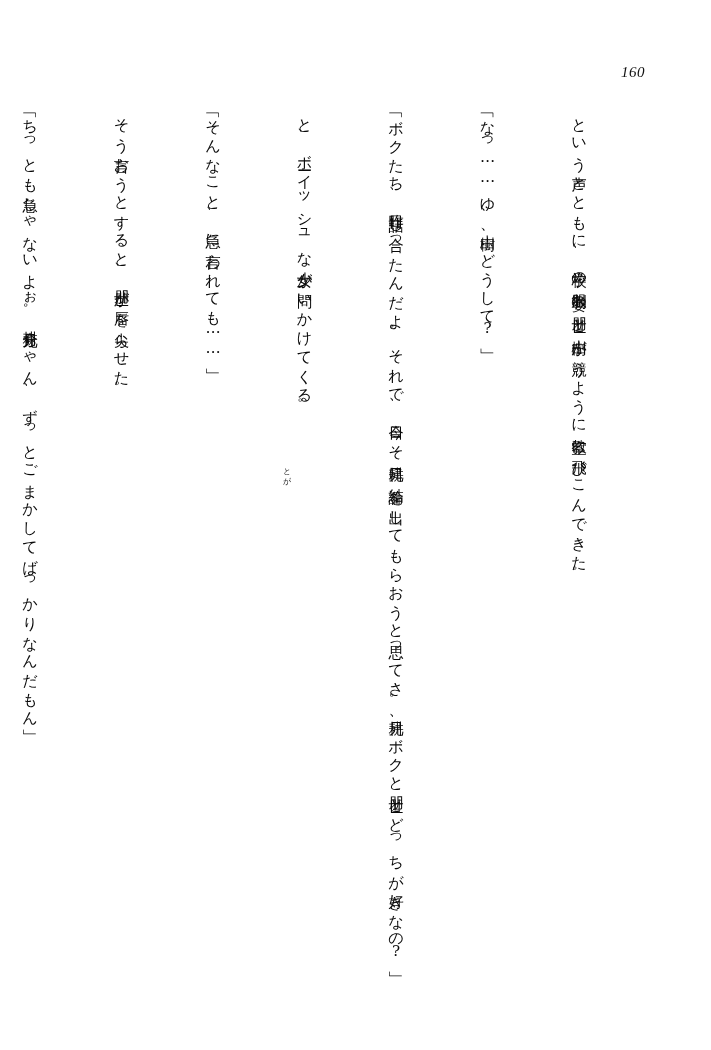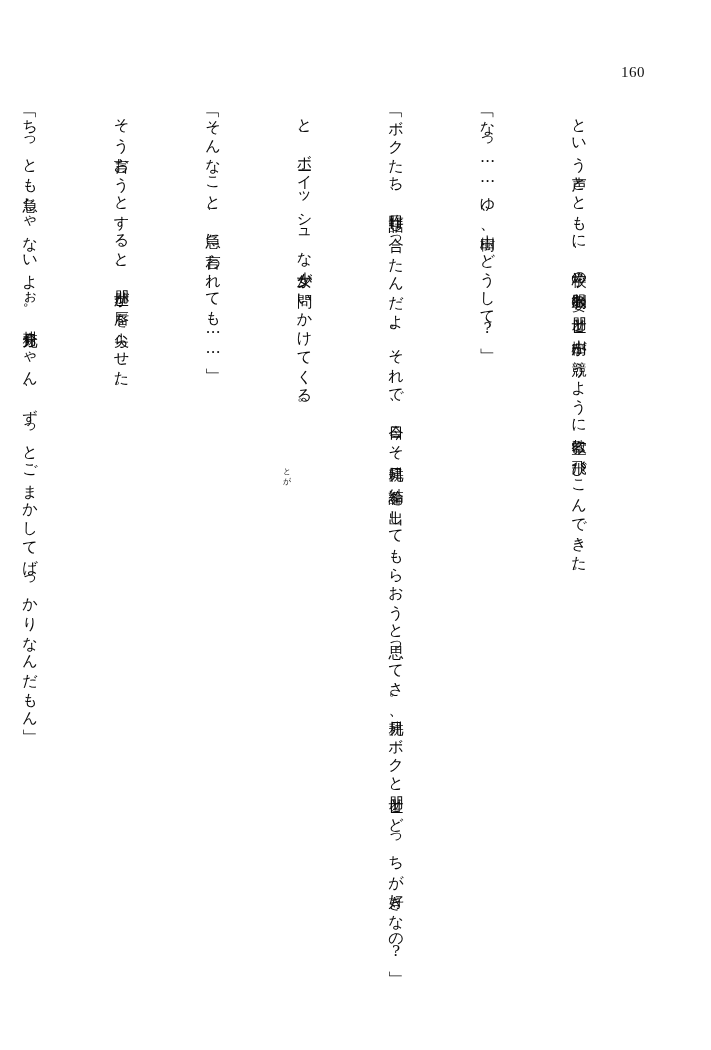--- a/index.html
+++ b/index.html
@@ -25,20 +25,21 @@
 
   
   .page-number {
     position: absolute;
     top: 64px;
     right: 66px;
     font-family: "Liberation Serif", "DejaVu Serif", serif;
     font-size: 15px;
     letter-spacing: 0.5px;
     color: #111111;
+    font-style: italic;
   }
 
   
   .body-text {
     position: absolute;
     top: 108px;
     right: 56px;
     left: 60px;
     bottom: 60px;
     writing-mode: vertical-rl;

